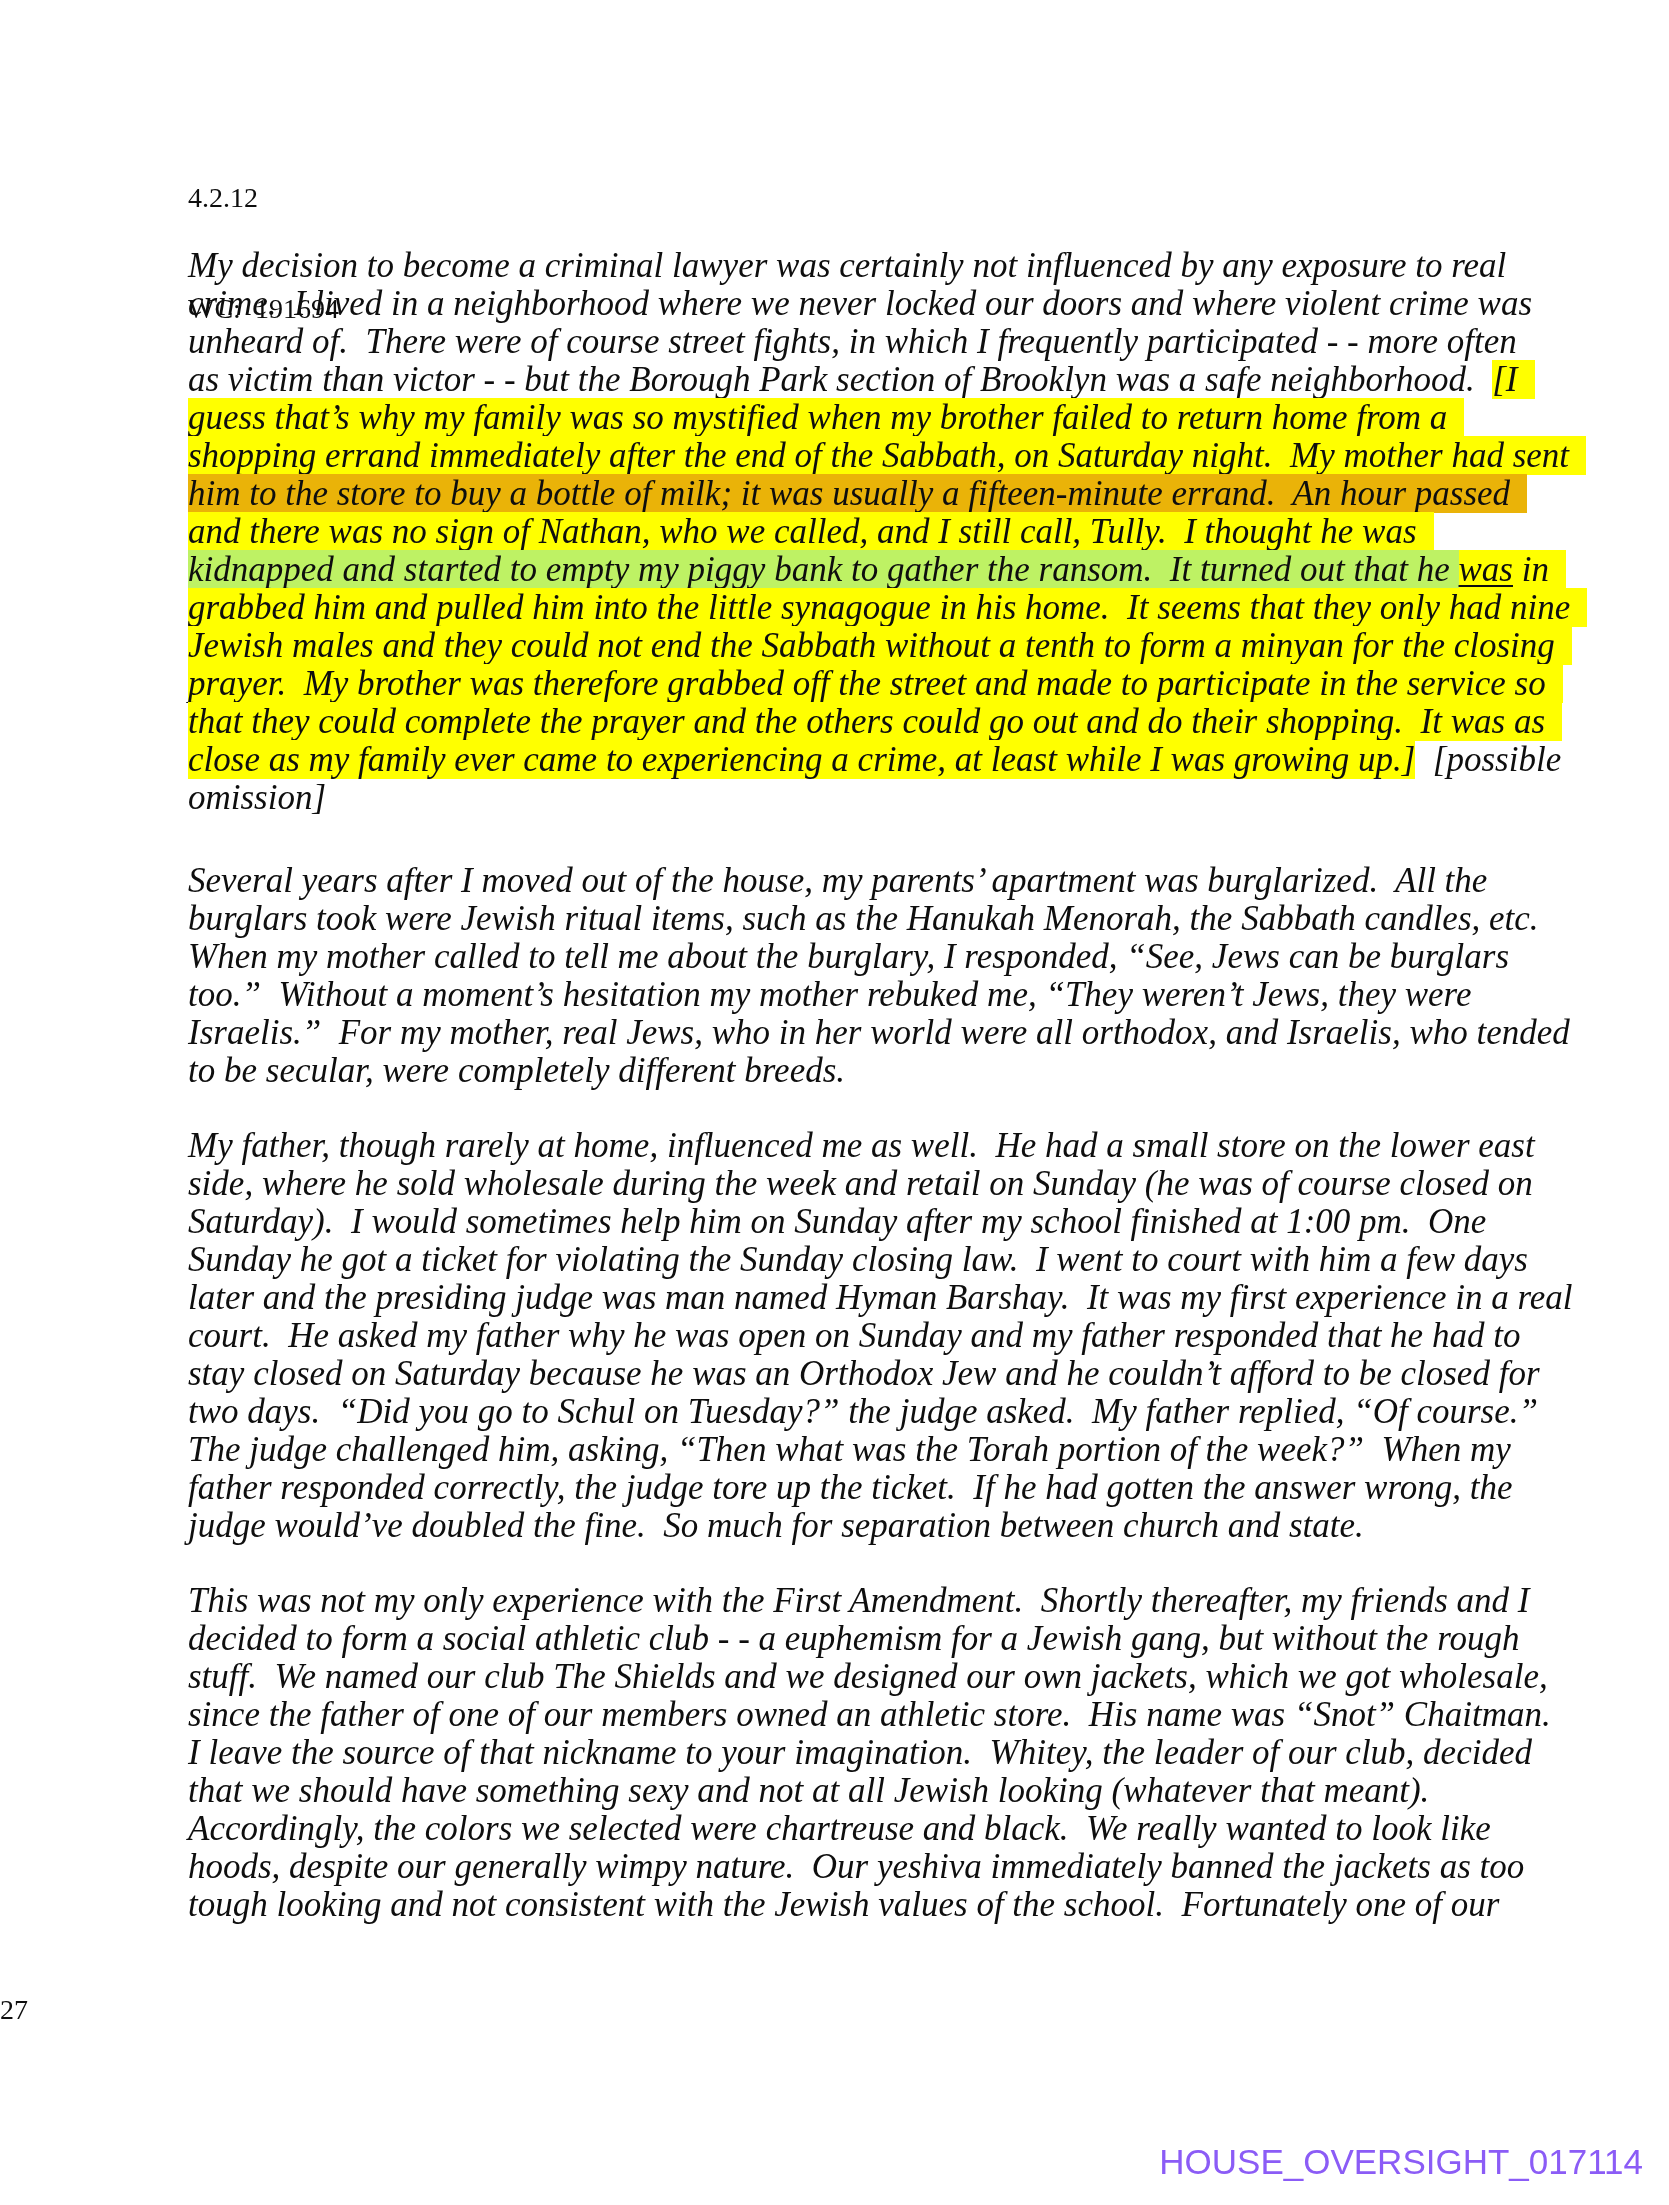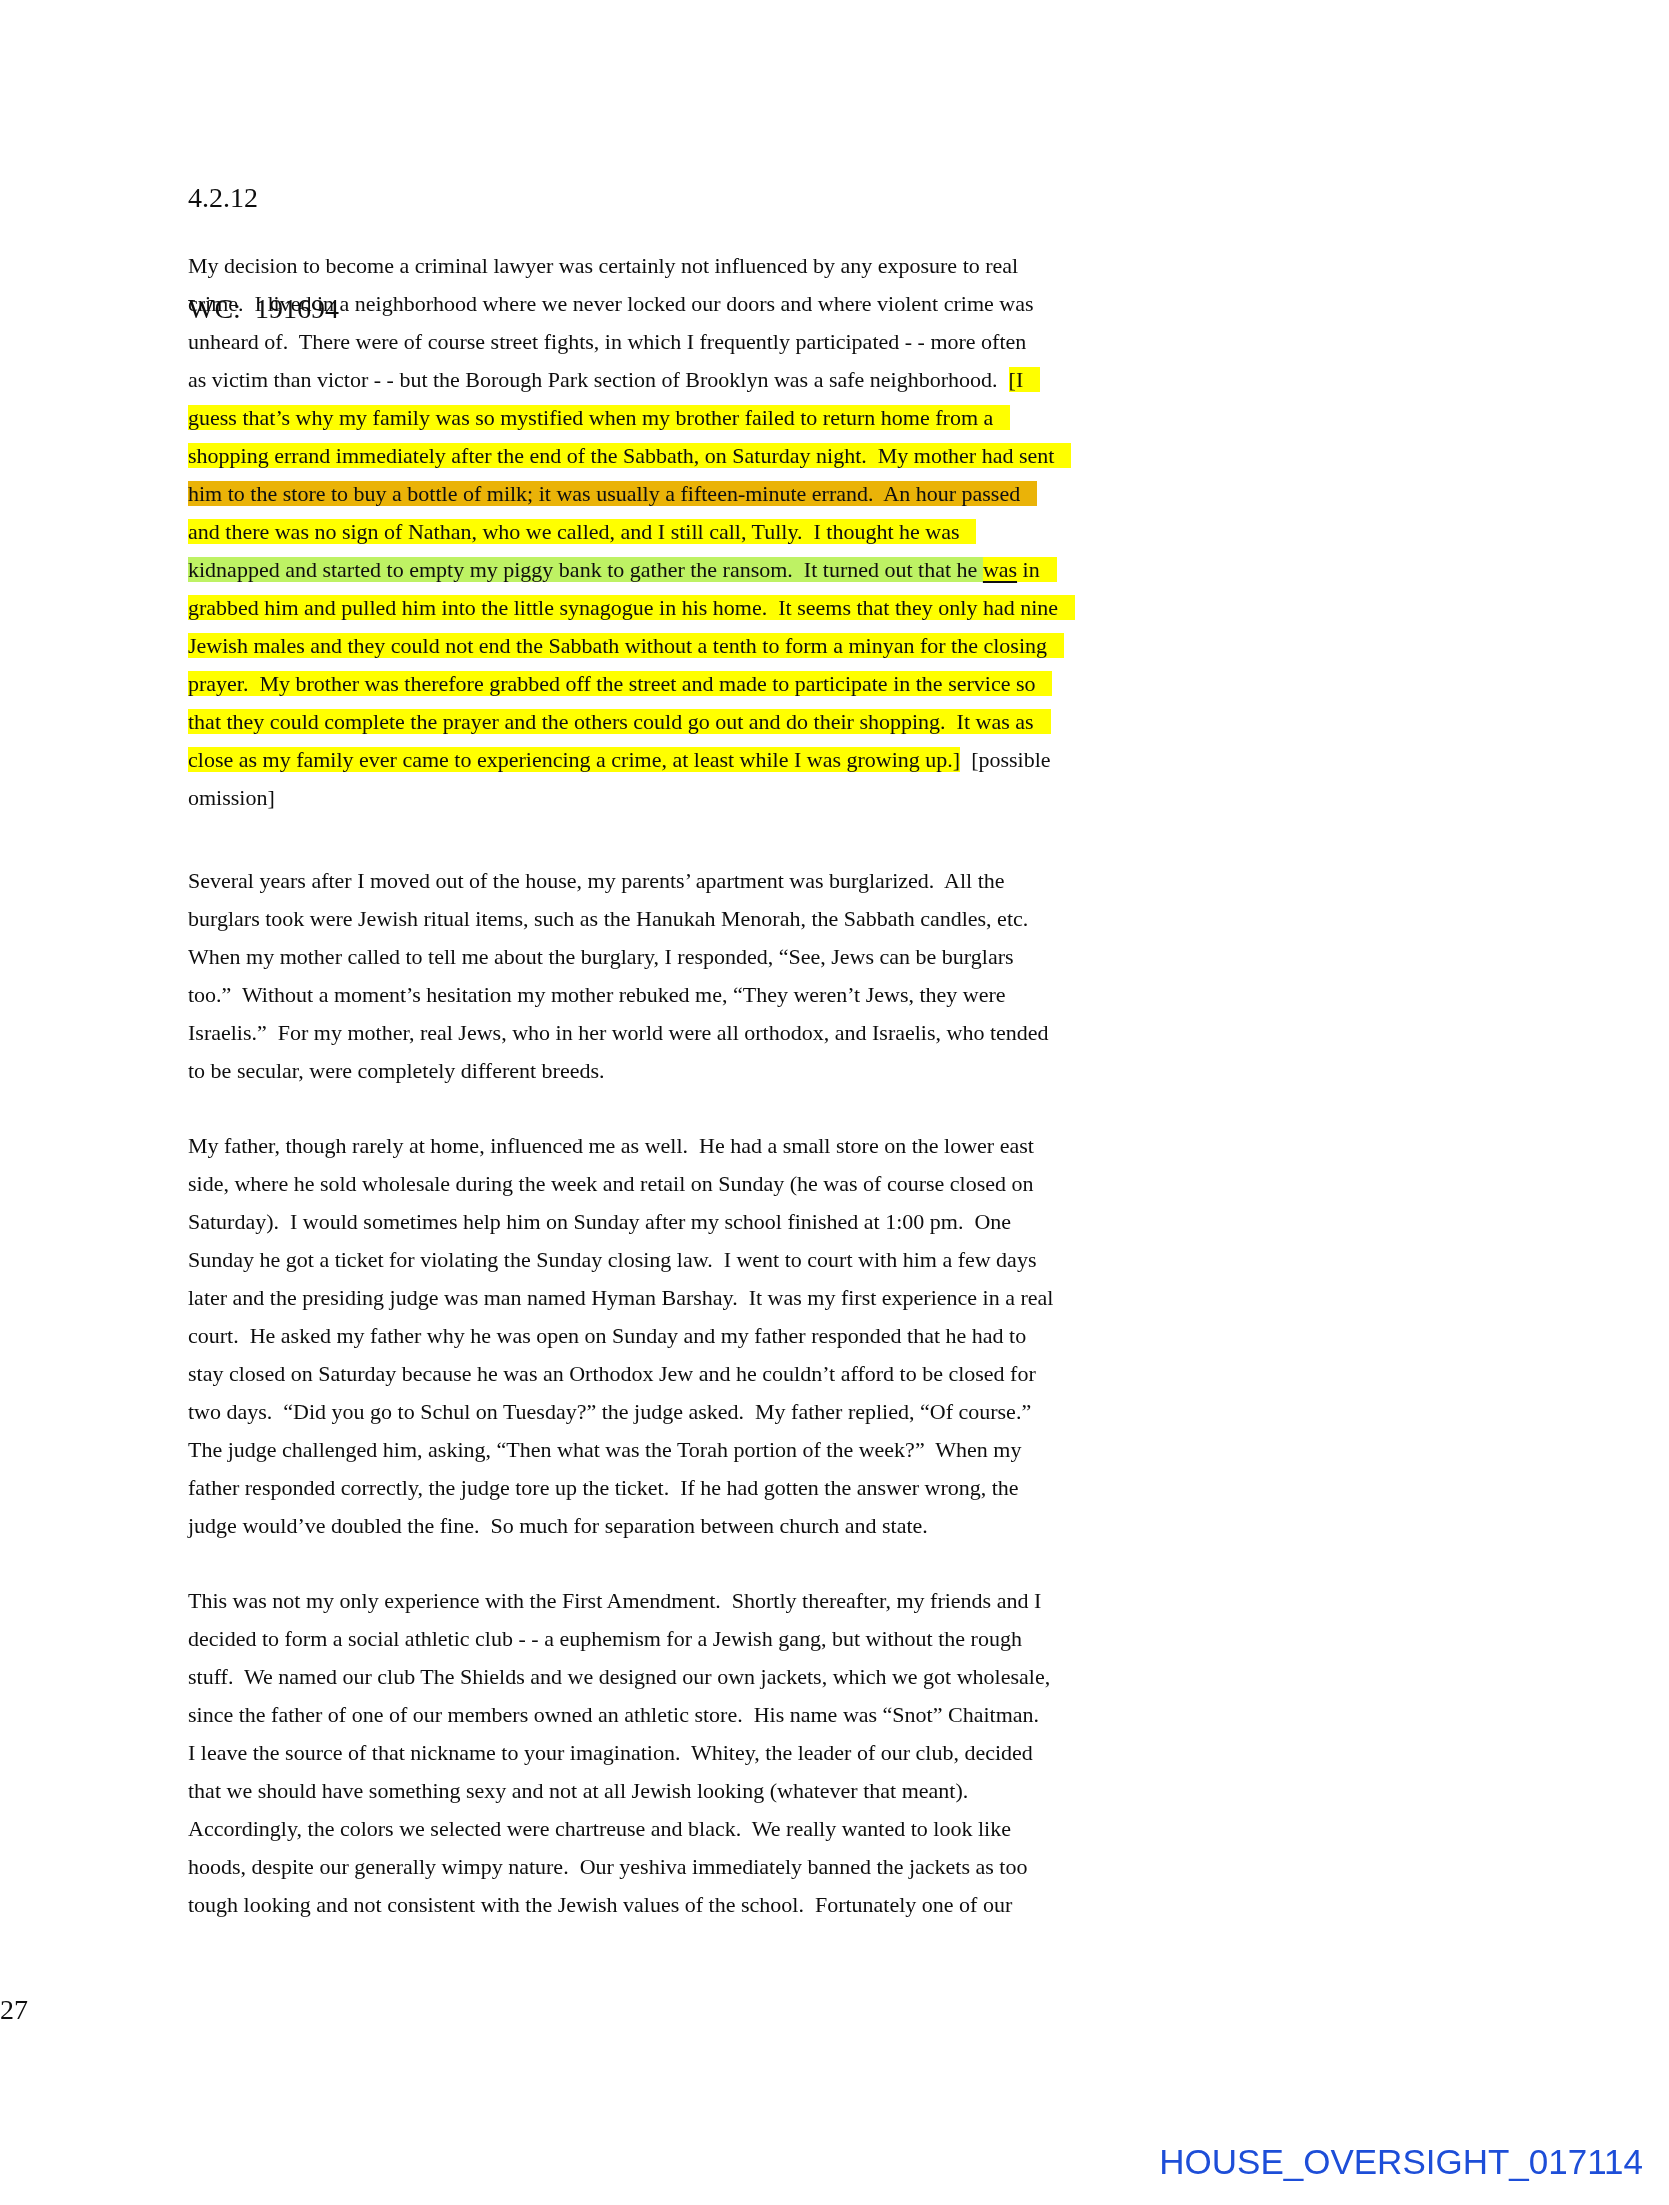--- a/index.html
+++ b/index.html
@@ -20,21 +20,22 @@
     top: 105px;
     font-size: 28px;
     line-height: 37px;
     white-space: pre;
   }
   .doc-body {
     position: absolute;
     left: 188px;
     top: 247px;
     width: 1329px;
-    font-size: 22px;
+    font-size: 35px;
+    font-style: italic;
   }
   .paragraph { margin: 0; }
   .paragraph + .paragraph { margin-top: 37px; }
   .paragraph:nth-child(2) { margin-top: 45px; }
   .line {
     white-space: pre;
     line-height: 38px;
     height: 38px;
   }
   .hl { background: #ffff00; }
@@ -53,21 +54,21 @@
     font-size: 28px;
     line-height: 37px;
   }
   .bates {
     position: absolute;
     top: 2142px;
     right: 26px;
     font-family: "Liberation Sans", "DejaVu Sans", sans-serif;
     font-size: 35px;
     line-height: 39px;
-    color: #1d4ed8;
+    color: #8b5cf6;
   }
 </style>
 </head>
 <body>
 
 <div class="page">
 
   <div class="header">
     <div>4.2.12</div>
     <div>WC:  191694</div>

